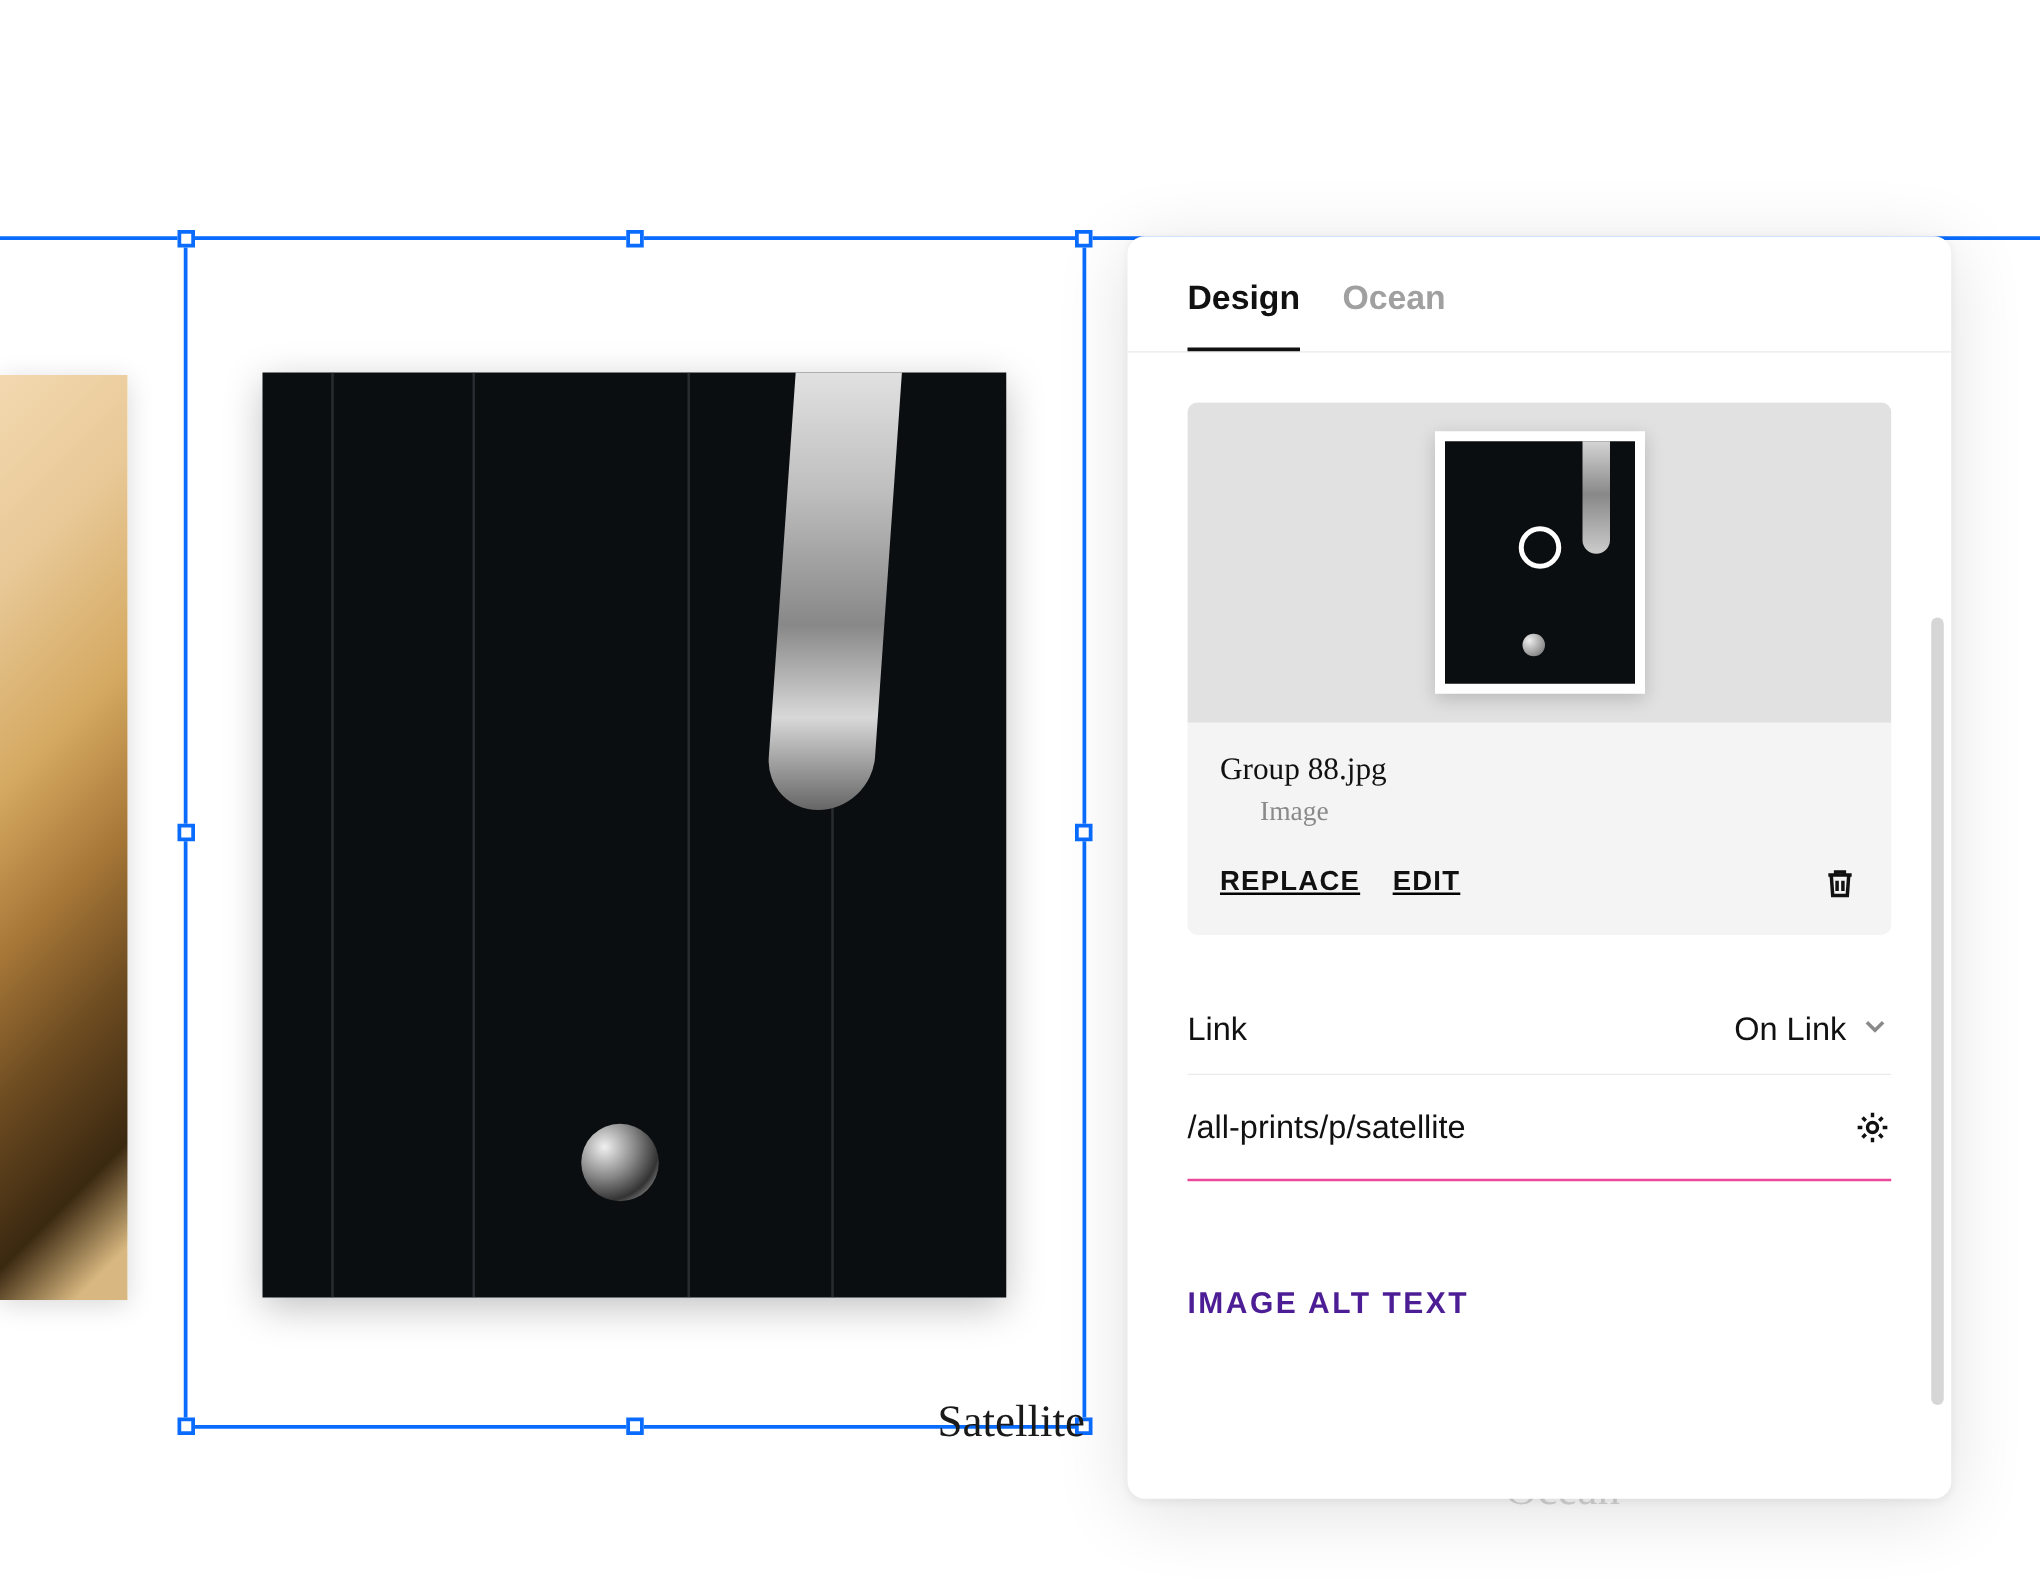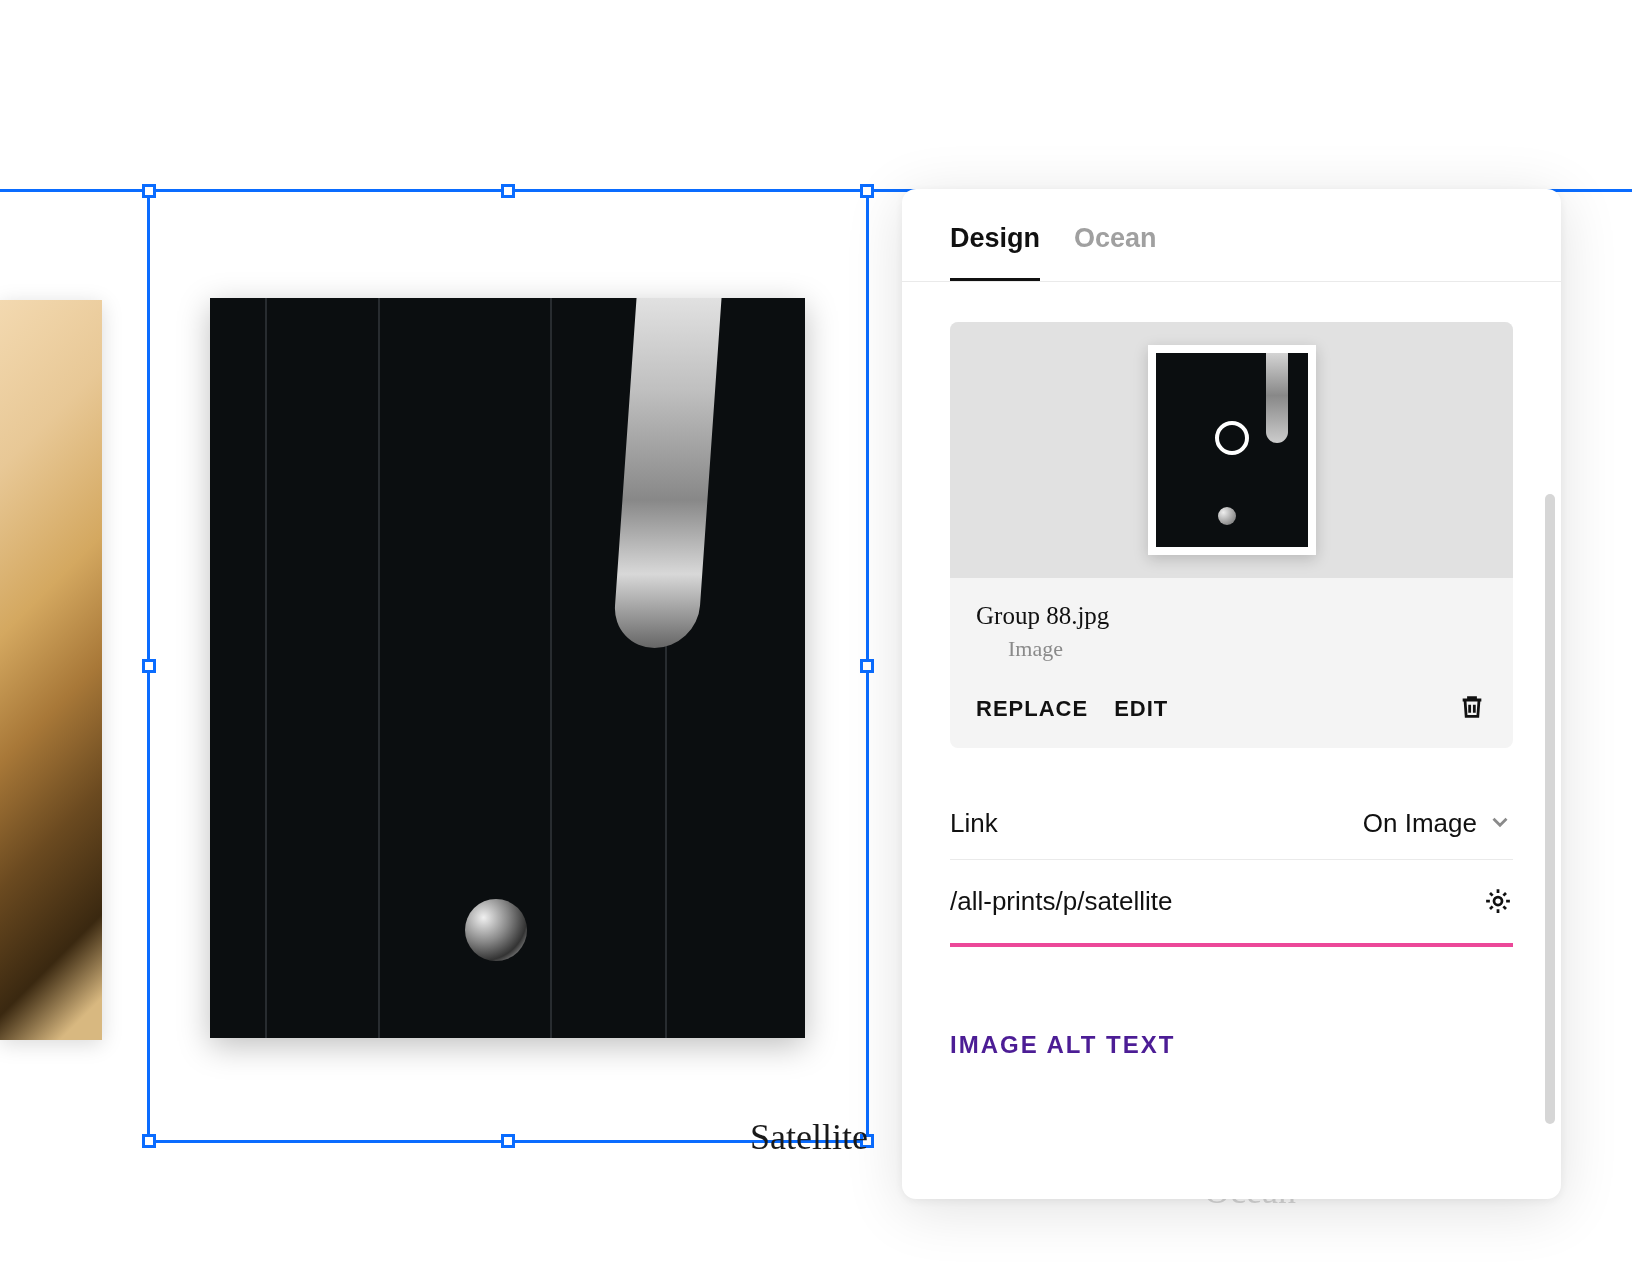--- a/index.html
+++ b/index.html
@@ -203,23 +203,24 @@
 
   .image-meta {
     padding: 24px 26px 12px 26px;
     font-family: Liberation Serif, serif;
   }
   .file-name { font-size: 25px; color: #111; font-weight: 500; }
   .file-type { font-size: 22px; color: #8a8a8a; margin-top: 6px; margin-left: 32px; }
 
   .image-actions {
     display: flex;
-    align-items: flex-end;
+    align-items: flex-start;
     padding: 18px 26px 26px 26px;
     gap: 26px;
+    text-decoration: underline;
   }
   .action-btn {
     font-size: 22px;
     font-weight: 700;
     letter-spacing: 1px;
     color: #111;
     cursor: pointer;
   }
   .spacer { flex: 1; }
   .trash-icon {
@@ -235,24 +236,24 @@
     padding-bottom: 20px;
     border-bottom: 1px solid #eaeaea;
   }
   .link-label { font-size: 26px; color: #111; }
   .link-value-wrap { display: flex; align-items: center; gap: 10px; cursor: pointer; }
   .link-value { font-size: 26px; color: #111; }
   .chevron { color: #8a8a8a; }
 
   .url-row {
     display: flex;
-    align-items: flex-start;
+    align-items: flex-end;
     justify-content: space-between;
     padding: 26px 0;
-    border-bottom: 4px solid #ec4899;
+    border-bottom: 2px solid #ec4899;
   }
   .url-text { font-size: 26px; color: #111; }
   .gear-icon { width: 30px; height: 30px; cursor: pointer; }
 
   .alt-text-label {
     margin-top: 84px;
     font-size: 24px;
     letter-spacing: 2px;
     color: #4c1d95;
     font-weight: 600;
@@ -343,21 +344,21 @@
               <path d="M10 10v7"></path>
               <path d="M14 10v7"></path>
           </svg>
         </div>
       </div>
     </div>
 
     <div class="link-row">
       <div class="link-label">Link</div>
       <div class="link-value-wrap">
-        <span class="link-value">On Image</span>
+        <span class="link-value">On Link</span>
         <span class="chevron">
           <svg viewBox="0 0 24 24" width="26" height="26" fill="none" stroke="#8a8a8a" stroke-width="2.6">
               <path d="M6 9l6 6 6-6"></path>
             </svg>
         </span>
       </div>
     </div>
 
     <div class="url-row">
       <div class="url-text">/all-prints/p/satellite</div>

